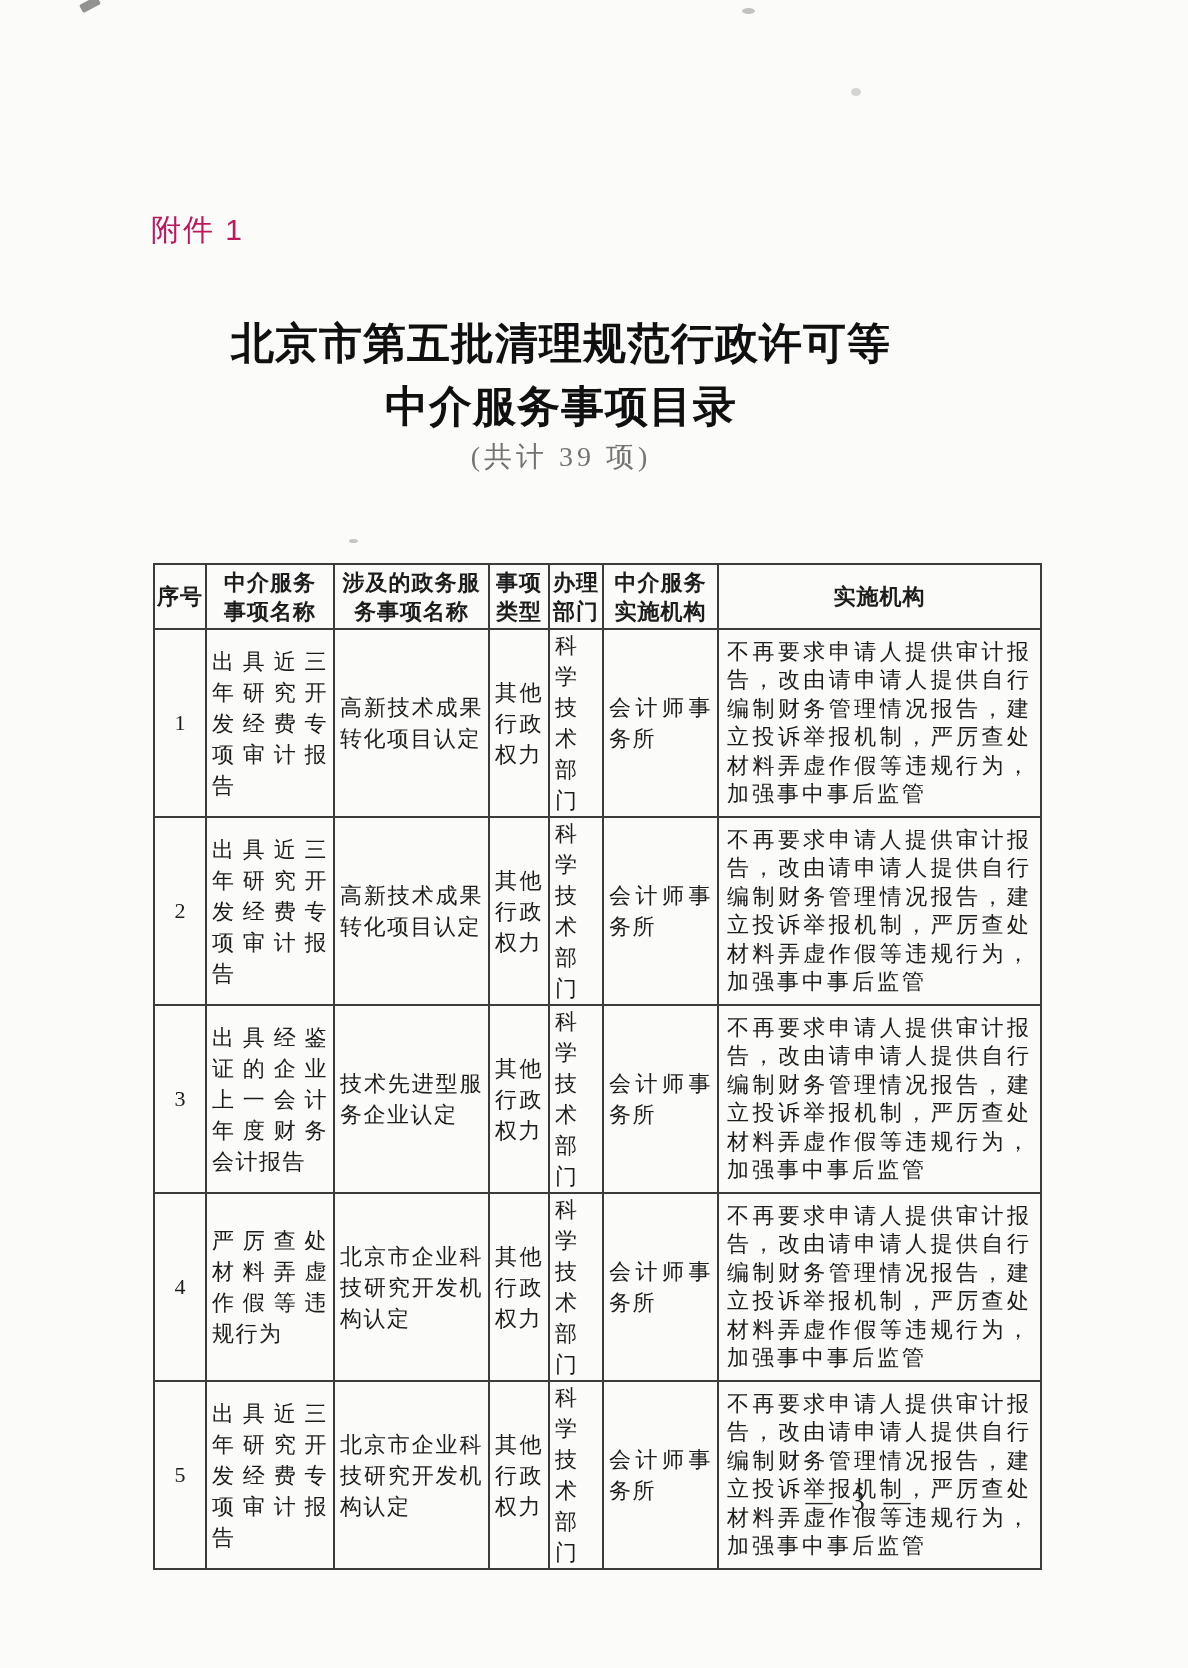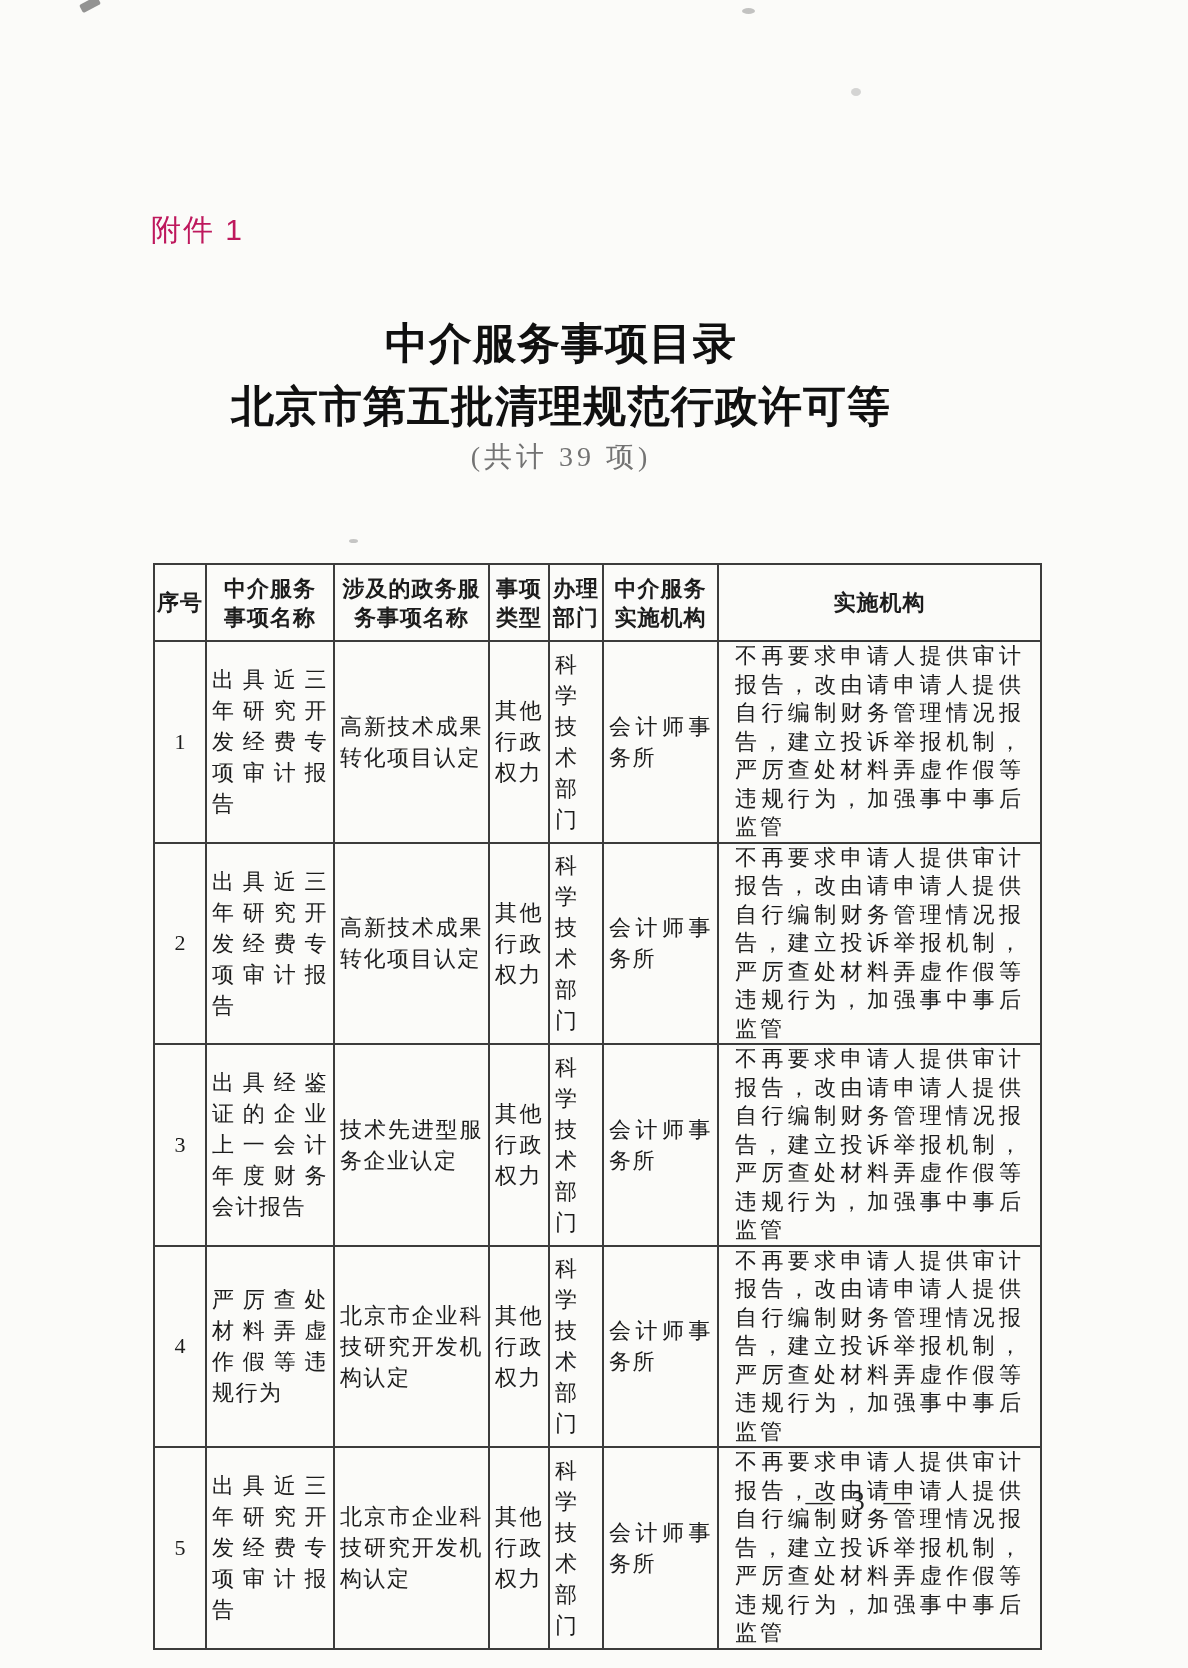--- a/index.html
+++ b/index.html
@@ -35,59 +35,59 @@
 
   table.tbl{
     position:absolute;left:153px;top:563px;width:887px;
     border-collapse:collapse;table-layout:fixed;
   }
   .tbl th,.tbl td{
     border:2px solid #3c3c3c;
     vertical-align:middle;overflow:hidden;
     color:#1c1c1c;
   }
-  .tbl thead tr{height:77px;}
+  .tbl thead tr{height:65px;}
   .tbl tbody tr:nth-child(1){height:170px;}
   .tbl tbody tr:nth-child(2){height:165px;}
   .tbl tbody tr:nth-child(3){height:170px;}
   .tbl tbody tr:nth-child(4){height:180px;}
   .tbl tbody tr:nth-child(5){height:159px;}
   .tbl th{
     font-family:"Liberation Sans", sans-serif;
     font-weight:bold;font-size:22px;line-height:29px;
     text-align:center;white-space:pre-line;letter-spacing:1px;
     padding:0 2px;
   }
   .tbl td{font-size:22px;}
   td.c-no{text-align:center;letter-spacing:0;}
   td.c-name,td.c-gov,td.c-type,td.c-dept,td.c-agency{
     text-align:justify;line-height:31px;letter-spacing:1.5px;padding:0 5px;
   }
   td.c-opinion{
-    text-align:justify;line-height:28.5px;letter-spacing:3px;padding:0 16px;
+    text-align:justify;line-height:28.5px;letter-spacing:3px;padding:0 8px;
   }
   .page-number{
     position:absolute;left:0px;top:1486px;width:1122px;
     text-align:center;font-size:27px;letter-spacing:6px;color:#222;
   }
   .page-number .inner{margin-left:600px;}
 </style>
 </head>
 <body>
 
 <div class="artifact a1"></div>
 <div class="artifact a2"></div>
 <div class="artifact a3"></div>
 <div class="artifact a4"></div>
 
 <div class="attachment">附件 1</div>
 
 <div class="title-block">
+  <div>北京市第五批清理规范行政许可等</div>
   <div>中介服务事项目录</div>
-  <div>北京市第五批清理规范行政许可等</div>
 </div>
 
 <div class="subtitle">(共计 39 项)</div>
 
 <table class="tbl">
   <colgroup>
     <col style="width:52px">
       <col style="width:128px">
       <col style="width:155px">
     <col style="width:60px">

